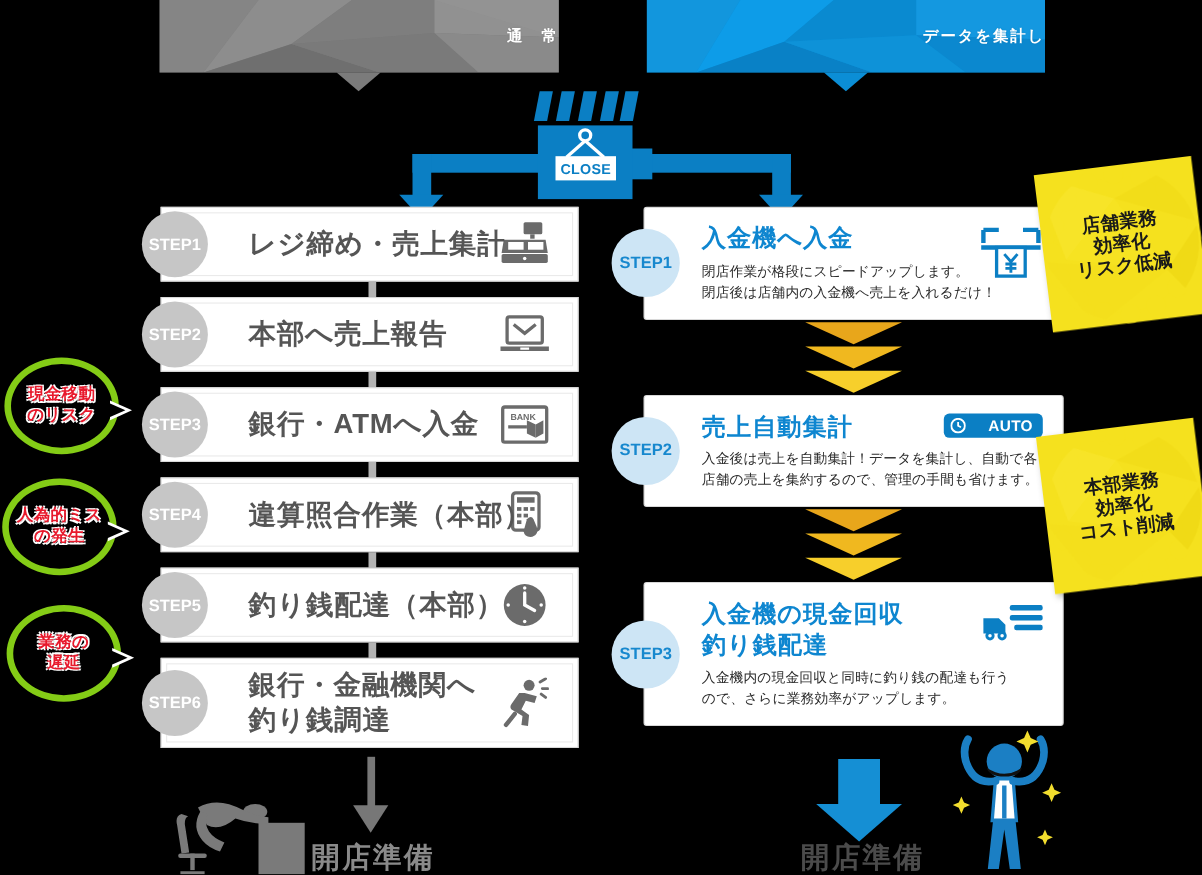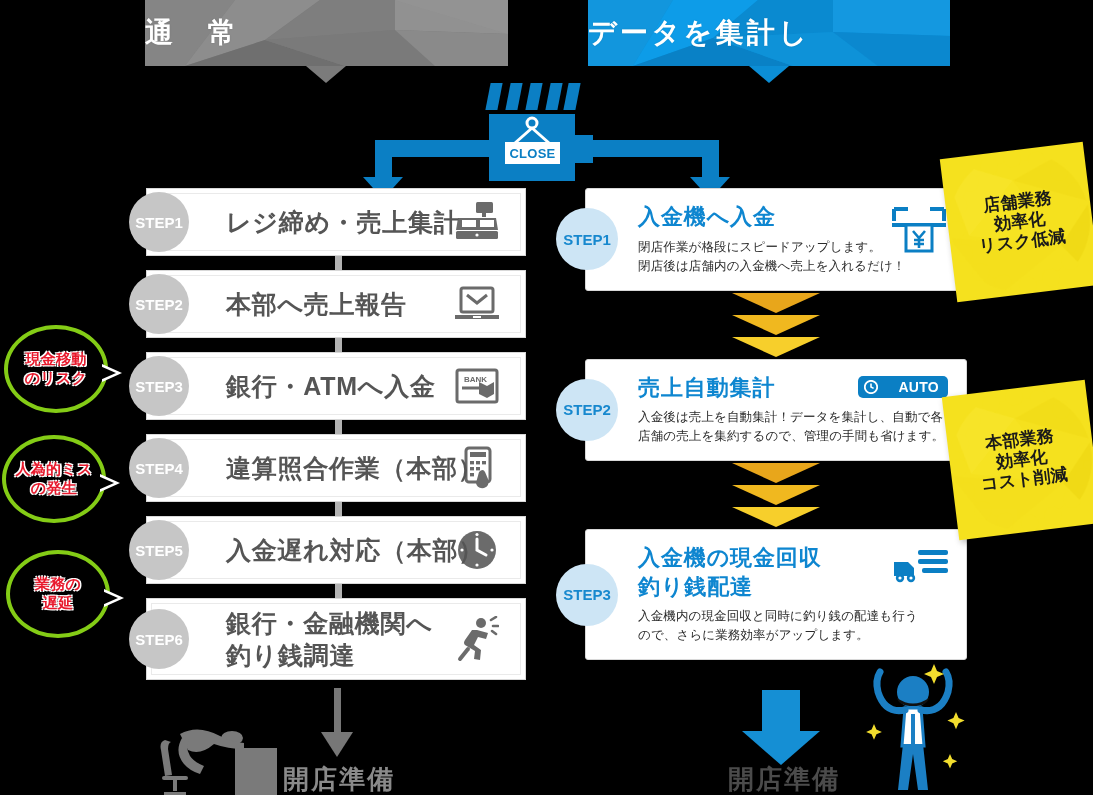--- a/index.html
+++ b/index.html
@@ -6,22 +6,22 @@
   html, body {
     width: 1093px; height: 795px;
     background: #000;
     font-family: "Liberation Sans", "DejaVu Sans", sans-serif;
     overflow: hidden;
   }
   #stage { position: relative; width: 1093px; height: 795px; }
 
   
   .banner { position: absolute; top: 0; height: 66px; color: #fff;
-            display: flex; align-items: center; justify-content: flex-start;
-            font-weight: bold; letter-spacing: .12em; font-size: 28px; }
+            display: flex; align-items: center; justify-content: flex-end;
+            font-weight: bold; letter-spacing: .12em; font-size: 14px; }
   .banner .poly { position: absolute; inset: 0; overflow: hidden; }
   .banner span.lbl { position: relative; z-index: 2; text-shadow: 0 0 2px rgba(0,0,0,.12); }
   #banner-left  { left: 145px; width: 363px; background: #7b7b7b; }
   #banner-right { left: 588px; width: 362px; background: #0b8ed6; }
   .banner-notch { position: absolute; top: 66px; width: 0; height: 0;
                   border-left: 20px solid transparent; border-right: 20px solid transparent; }
   #notch-left  { left: 306px; border-top: 17px solid #7b7b7b; }
   #notch-right { left: 749px; border-top: 17px solid #0b8ed6; }
 
   
@@ -58,21 +58,21 @@
   .lcard-icon { position: absolute; right: 22px; top: 50%; transform: translateY(-50%);
                 width: 52px; height: 46px; color: #be185d; display: flex;
                 align-items: center; justify-content: center; }
   .stepcircle-l { position: absolute; left: -18px; top: 50%; transform: translateY(-50%);
                   width: 60px; height: 60px; border-radius: 50%; background: #c6c6c6;
                   color: #fff; font-size: 15px; font-weight: bold; z-index: 3;
                   display: flex; align-items: center; justify-content: center; }
   .lconn { position: absolute; left: 189px; width: 7px; height: 14px; background: #b3b3b3; }
 
   
-  .bubble { position: absolute; width: 104px; height: 88px; border: 4px solid #84cc16;
+  .bubble { position: absolute; width: 104px; height: 88px; border: 6px solid #84cc16;
             border-radius: 50%; background: #000; display: flex; flex-direction: column;
             align-items: center; justify-content: center; text-align: center;
             color: #e8192c; font-weight: bold; font-size: 15px; line-height: 1.25;
             letter-spacing: .02em; }
   .bubble span { text-shadow: -1.4px -1.4px 0 #fff, 1.4px -1.4px 0 #fff,
                               -1.4px 1.4px 0 #fff, 1.4px 1.4px 0 #fff; }
   .bubble-tail { position: absolute; right: -18px; top: 44%; width: 0; height: 0;
                  border-top: 9px solid transparent; border-bottom: 9px solid transparent;
                  border-left: 20px solid #fff; }
   .bubble-tail::after { content:""; position:absolute; left:-22px; top:-7px; width:0; height:0;
@@ -262,21 +262,21 @@
           <rect x="13" y="27" width="4" height="3.4" fill="#6b6b6b"></rect>
           <path d="M22 26 q4-4 6 0 l3 7 q2 7-4 9 q-7 1-8-5 z" fill="#6b6b6b"></path>
         </svg>
       </div>
     </div>
     <div class="lconn" style="top:314px"></div>
 
     <div class="lcard h1">
       <div class="lcard-inner"></div>
       <div class="stepcircle-l">STEP5</div>
-      <div class="lcard-title">入金遅れ対応（本部）</div>
+      <div class="lcard-title">釣り銭配達（本部）</div>
       <div class="lcard-icon">
         <svg width="44" height="44" viewBox="0 0 44 44">
           <circle cx="22" cy="22" r="19" fill="#6b6b6b"></circle>
           <path d="M22 11 L22 22 L31 27" stroke="#fff" stroke-width="3" fill="none" stroke-linecap="round"></path>
           <circle cx="22" cy="6.5" r="1.6" fill="#fff"></circle>
             <circle cx="37" cy="22" r="1.6" fill="#fff"></circle>
           <circle cx="22" cy="37" r="1.6" fill="#fff"></circle>
             <circle cx="7" cy="22" r="1.6" fill="#fff"></circle>
         </svg>
       </div>

